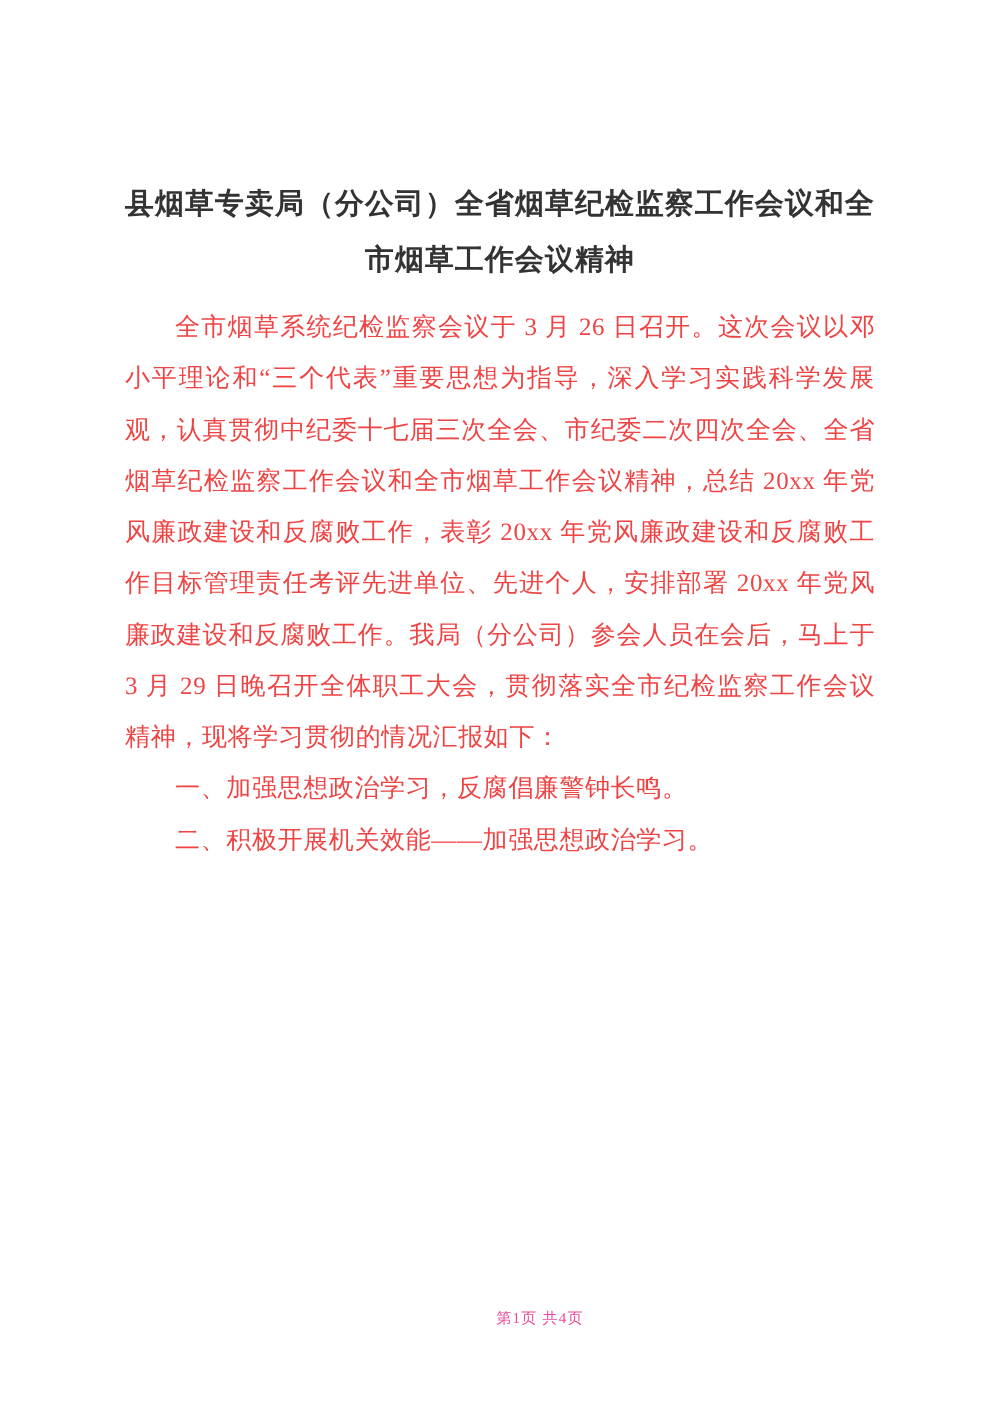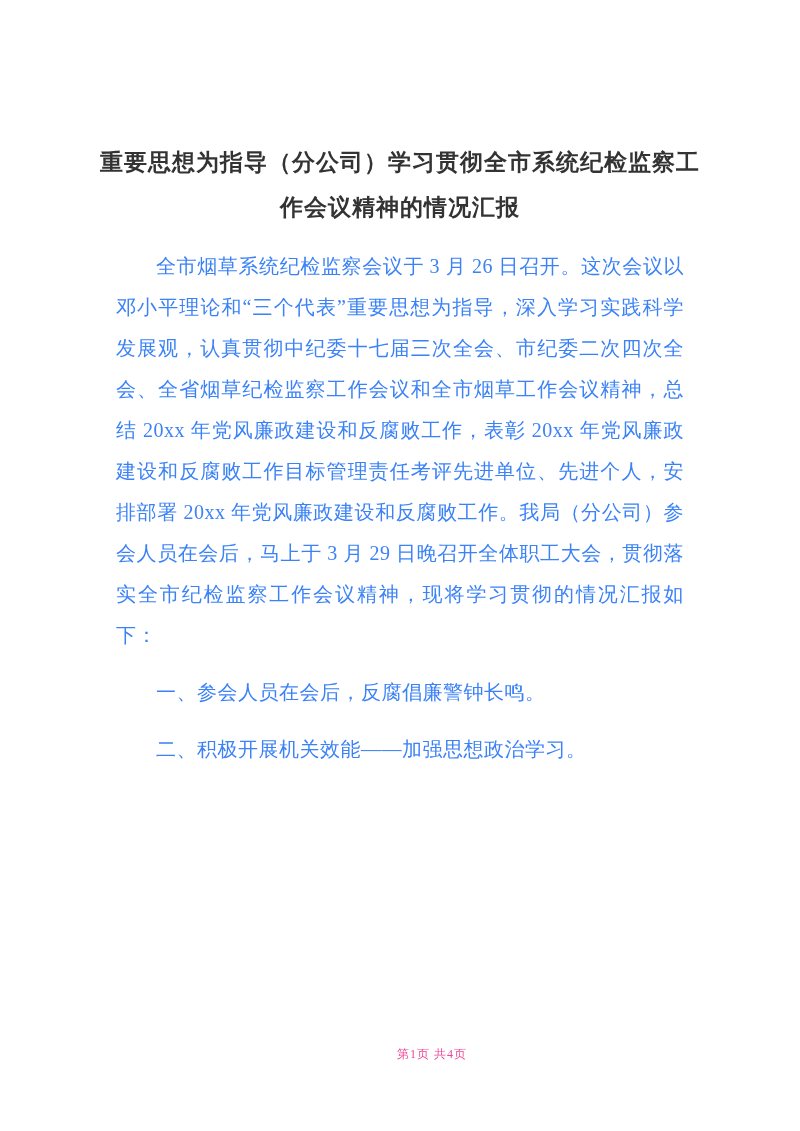--- a/index.html
+++ b/index.html
@@ -25,23 +25,23 @@
     font-size: 23px;
     font-weight: bold;
     color: #333333;
     text-align: center;
     line-height: 45px;
     margin: 0 0 12px 0;
     letter-spacing: 1px;
   }
   .doc-body p {
     font-size: 20px;
-    color: #3b82f6;
+    color: #ef4444;
     line-height: 41px;
-    margin: 16px;
+    margin: 0;
     text-indent: 2em;
     text-align: justify;
     letter-spacing: 0.5px;
     word-break: break-all;
   }
   .page-footer {
     position: absolute;
     left: 0;
     bottom: 68px;
     width: 100%;
@@ -50,23 +50,23 @@
     color: #ec4899;
     letter-spacing: 1px;
     margin-left: 32px;
   }
 </style>
 </head>
 <body>
 
 <div class="page">
 
-  <h1 class="doc-title">重要思想为指导（分公司）学习贯彻全市系统纪检监察工作会议精神的情况汇报</h1>
+  <h1 class="doc-title">县烟草专卖局（分公司）全省烟草纪检监察工作会议和全市烟草工作会议精神</h1>
 
   <div class="doc-body">
     <p>全市烟草系统纪检监察会议于 3 月 26 日召开。这次会议以邓小平理论和“三个代表”重要思想为指导，深入学习实践科学发展观，认真贯彻中纪委十七届三次全会、市纪委二次四次全会、全省烟草纪检监察工作会议和全市烟草工作会议精神，总结 20xx 年党风廉政建设和反腐败工作，表彰 20xx 年党风廉政建设和反腐败工作目标管理责任考评先进单位、先进个人，安排部署 20xx 年党风廉政建设和反腐败工作。我局（分公司）参会人员在会后，马上于 3 月 29 日晚召开全体职工大会，贯彻落实全市纪检监察工作会议精神，现将学习贯彻的情况汇报如下：</p>
-    <p>一、参会人员在会后，反腐倡廉警钟长鸣。</p>
+    <p>一、加强思想政治学习，反腐倡廉警钟长鸣。</p>
     <p>二、积极开展机关效能——加强思想政治学习。</p>
   </div>
 
   <div class="page-footer">第1页 共4页</div>
 
 </div>
 
 </body></html>

